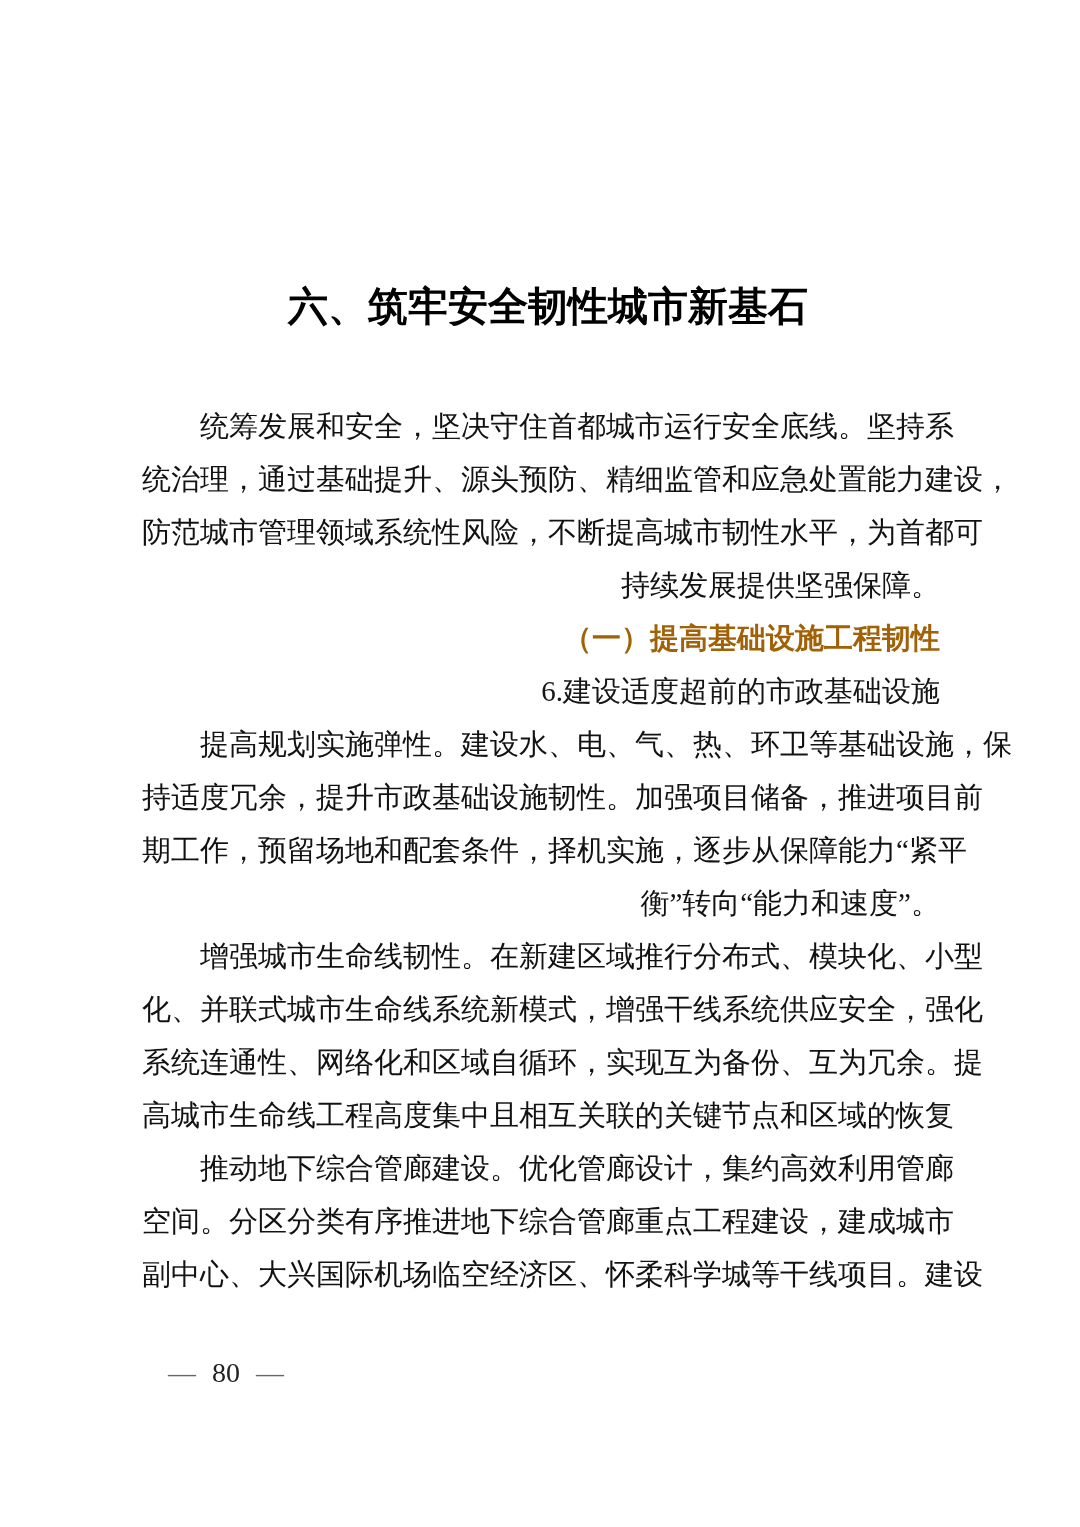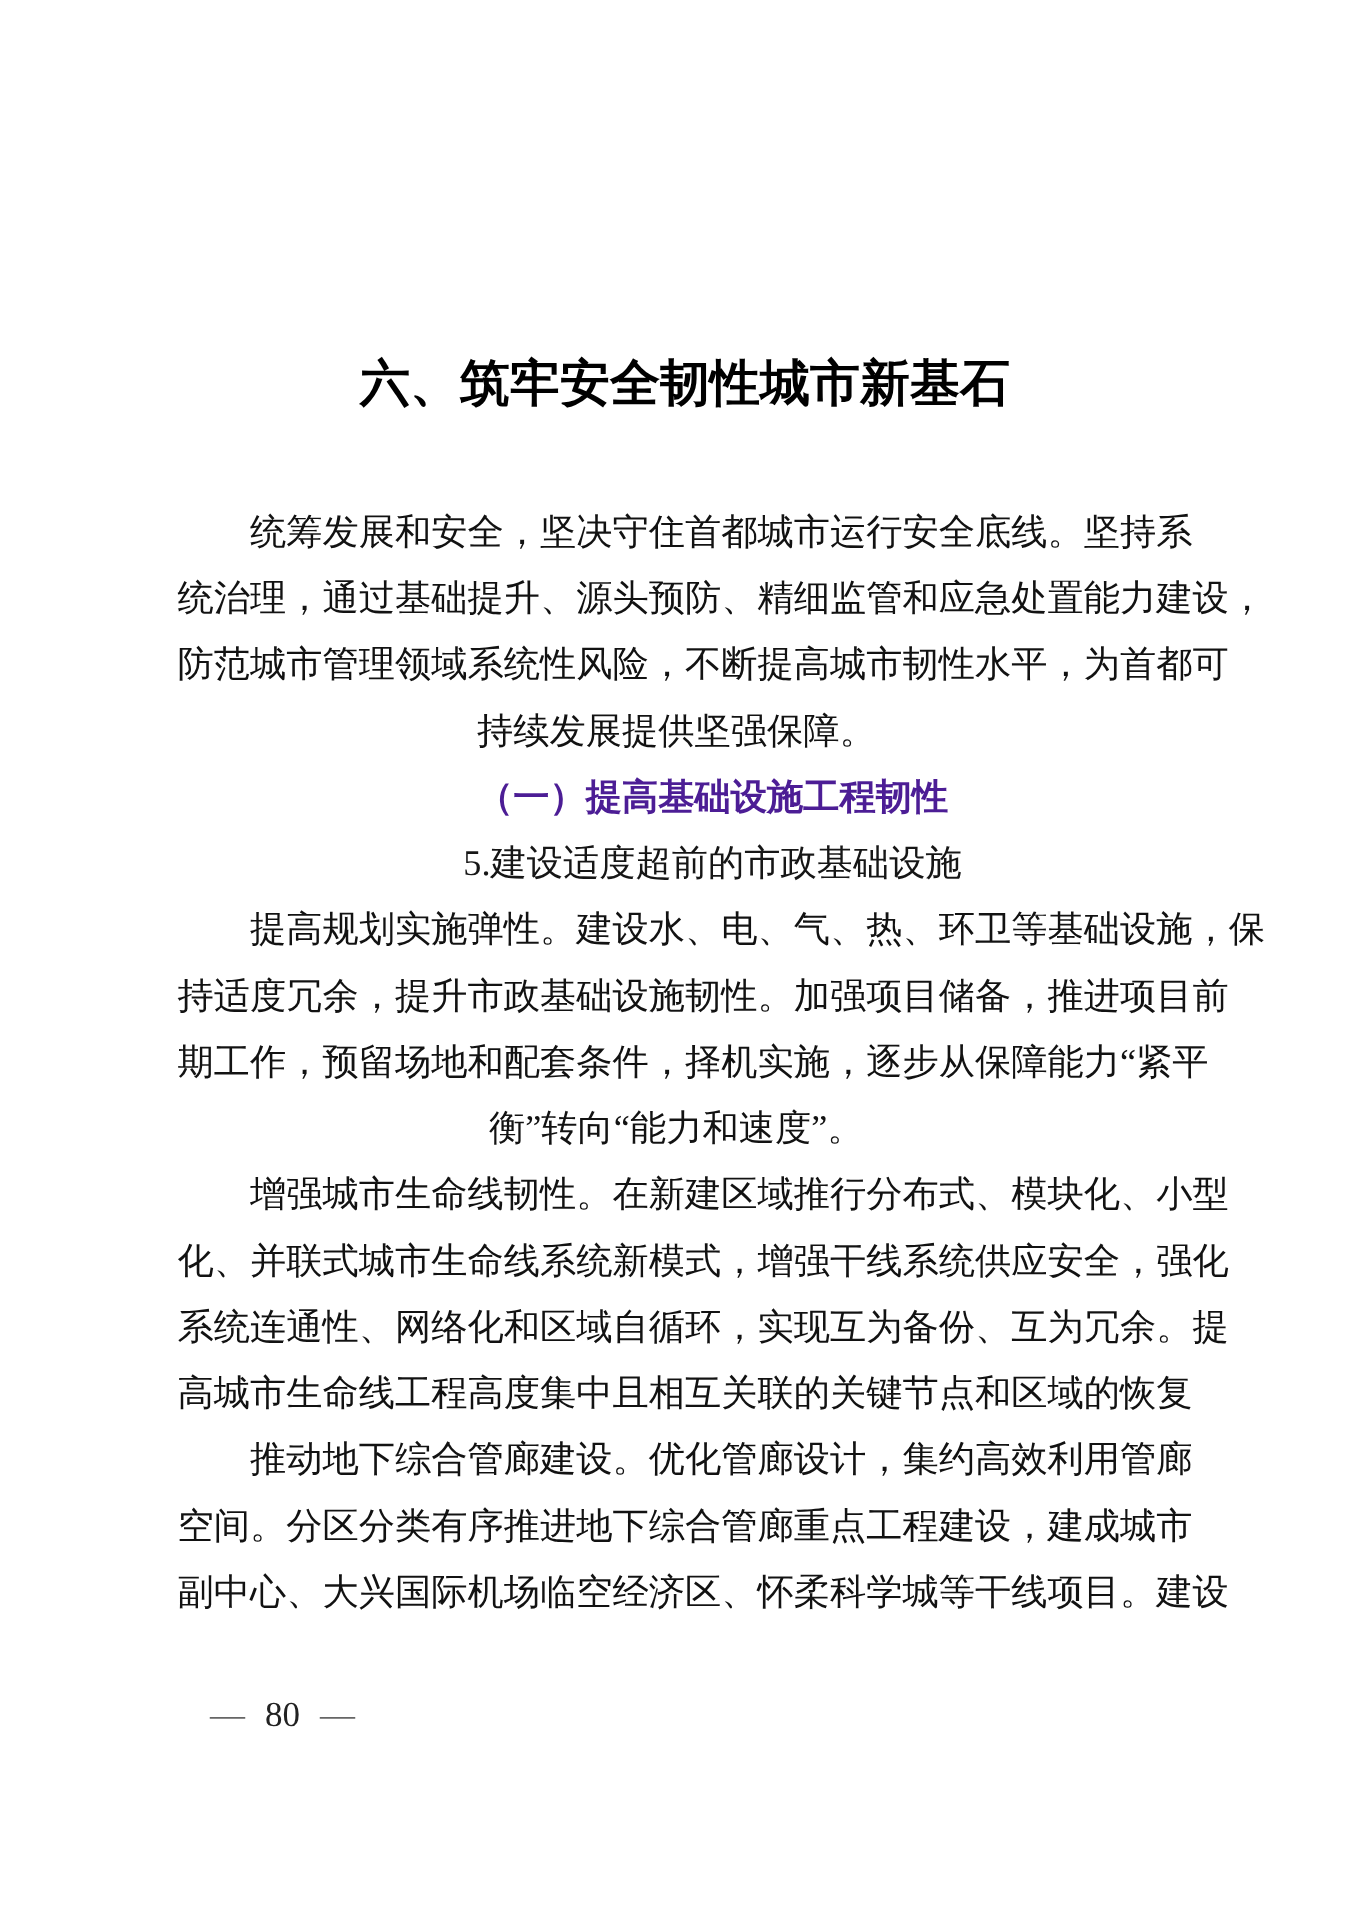--- a/index.html
+++ b/index.html
@@ -19,31 +19,31 @@
     font-size:40px;
     font-weight:700;
     color:#000000;
     padding-left:16px;
   }
   .lines{
     margin:69px 140px 0 142px;
     width:798px;
   }
   .line{height:53px;font-size:29px;}
-  .line.plain{line-height:53px;text-align:center;}
+  .line.plain{line-height:53px;text-align:right;}
   .line.plain.indent{text-indent:58px;}
   .line .chars{
     display:flex;
     justify-content:space-between;
     align-items:center;
     height:53px;
   }
   .line.indent .chars{padding-left:58px;}
   .line .chars span{display:block;line-height:53px;}
-  .line.h1{font-weight:700;color:#4c1d95;}
+  .line.h1{font-weight:700;color:#a16207;}
   .line.h2{color:#161616;}
   .footer{
     position:absolute;
     left:168px;top:1356px;
     height:34px;line-height:34px;
     font-size:28px;
     color:#333333;
     white-space:nowrap;
   }
   .footer .dash{color:#666666;}
@@ -148,21 +148,21 @@
           <span>平</span>
           <span>，</span>
           <span>为</span>
           <span>首</span>
           <span>都</span>
           <span>可</span>
         </div>
       </div>
       <div class="line body plain">持续发展提供坚强保障。</div>
       <div class="line h1 indent plain">（一）提高基础设施工程韧性</div>
-      <div class="line h2 indent plain">5.建设适度超前的市政基础设施</div>
+      <div class="line h2 indent plain">6.建设适度超前的市政基础设施</div>
       <div class="line body indent fill">
         <div class="chars">
           <span>提</span>
           <span>高</span>
           <span>规</span>
           <span>划</span>
           <span>实</span>
           <span>施</span>
           <span>弹</span>
           <span>性</span>

